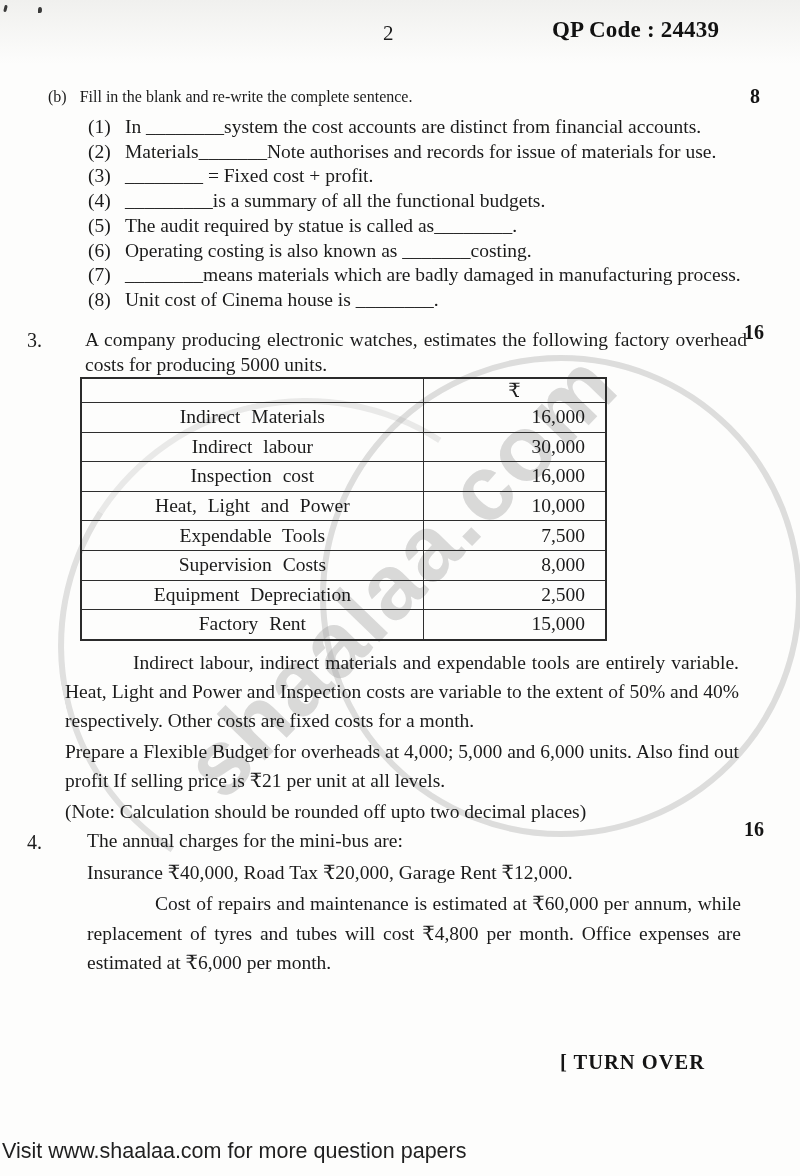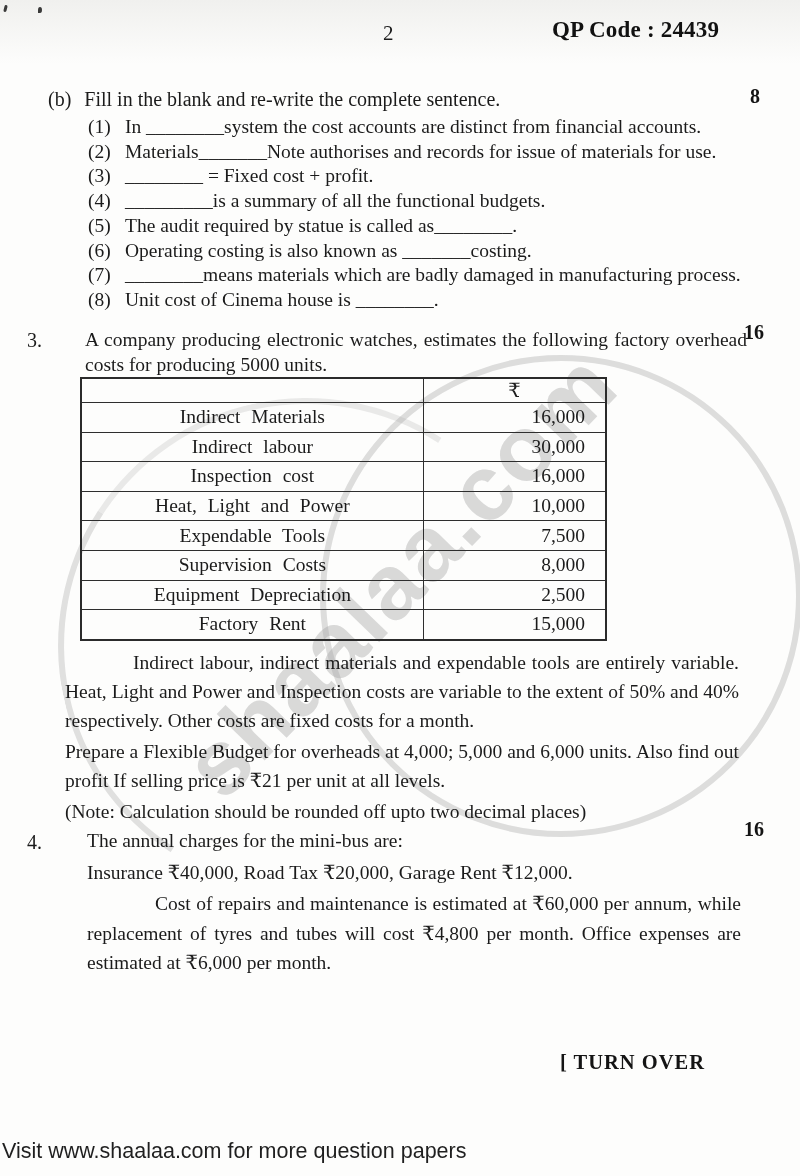--- a/index.html
+++ b/index.html
@@ -36,21 +36,21 @@
   .speck.s1{left:4px;top:5px;width:3px;height:7px;border-radius:2px;transform:rotate(14deg);}
   .speck.s2{left:38px;top:7px;width:4px;height:6px;border-radius:50% 50% 50% 0;}
   
   .page-num{position:absolute;left:383px;top:21px;font-size:21px;}
   .qp-code{
     position:absolute;left:552px;top:17px;
     font-family:Liberation Serif, serif;font-weight:bold;
     font-size:23px;letter-spacing:0.2px;color:#111;
   }
   
-  .qb-line{position:absolute;left:48px;top:88px;font-size:20px;}
+  .qb-line{position:absolute;left:48px;top:88px;font-size:16px;}
   .qb-line .qb-label{margin-right:13px;}
   .marks{position:absolute;font-weight:bold;font-size:20px;color:#141414;}
   .m-b{left:750px;top:85px;}
   .fill-list{position:absolute;left:88px;top:115px;font-size:19.5px;line-height:24.7px;}
   .fill-item{display:flex;white-space:nowrap;}
   .fi-num{width:37px;flex:none;}
   
   .q-num{position:absolute;font-size:20px;}
   .q3-num{left:27px;top:329px;}
   .m-3{left:744px;top:321px;}

